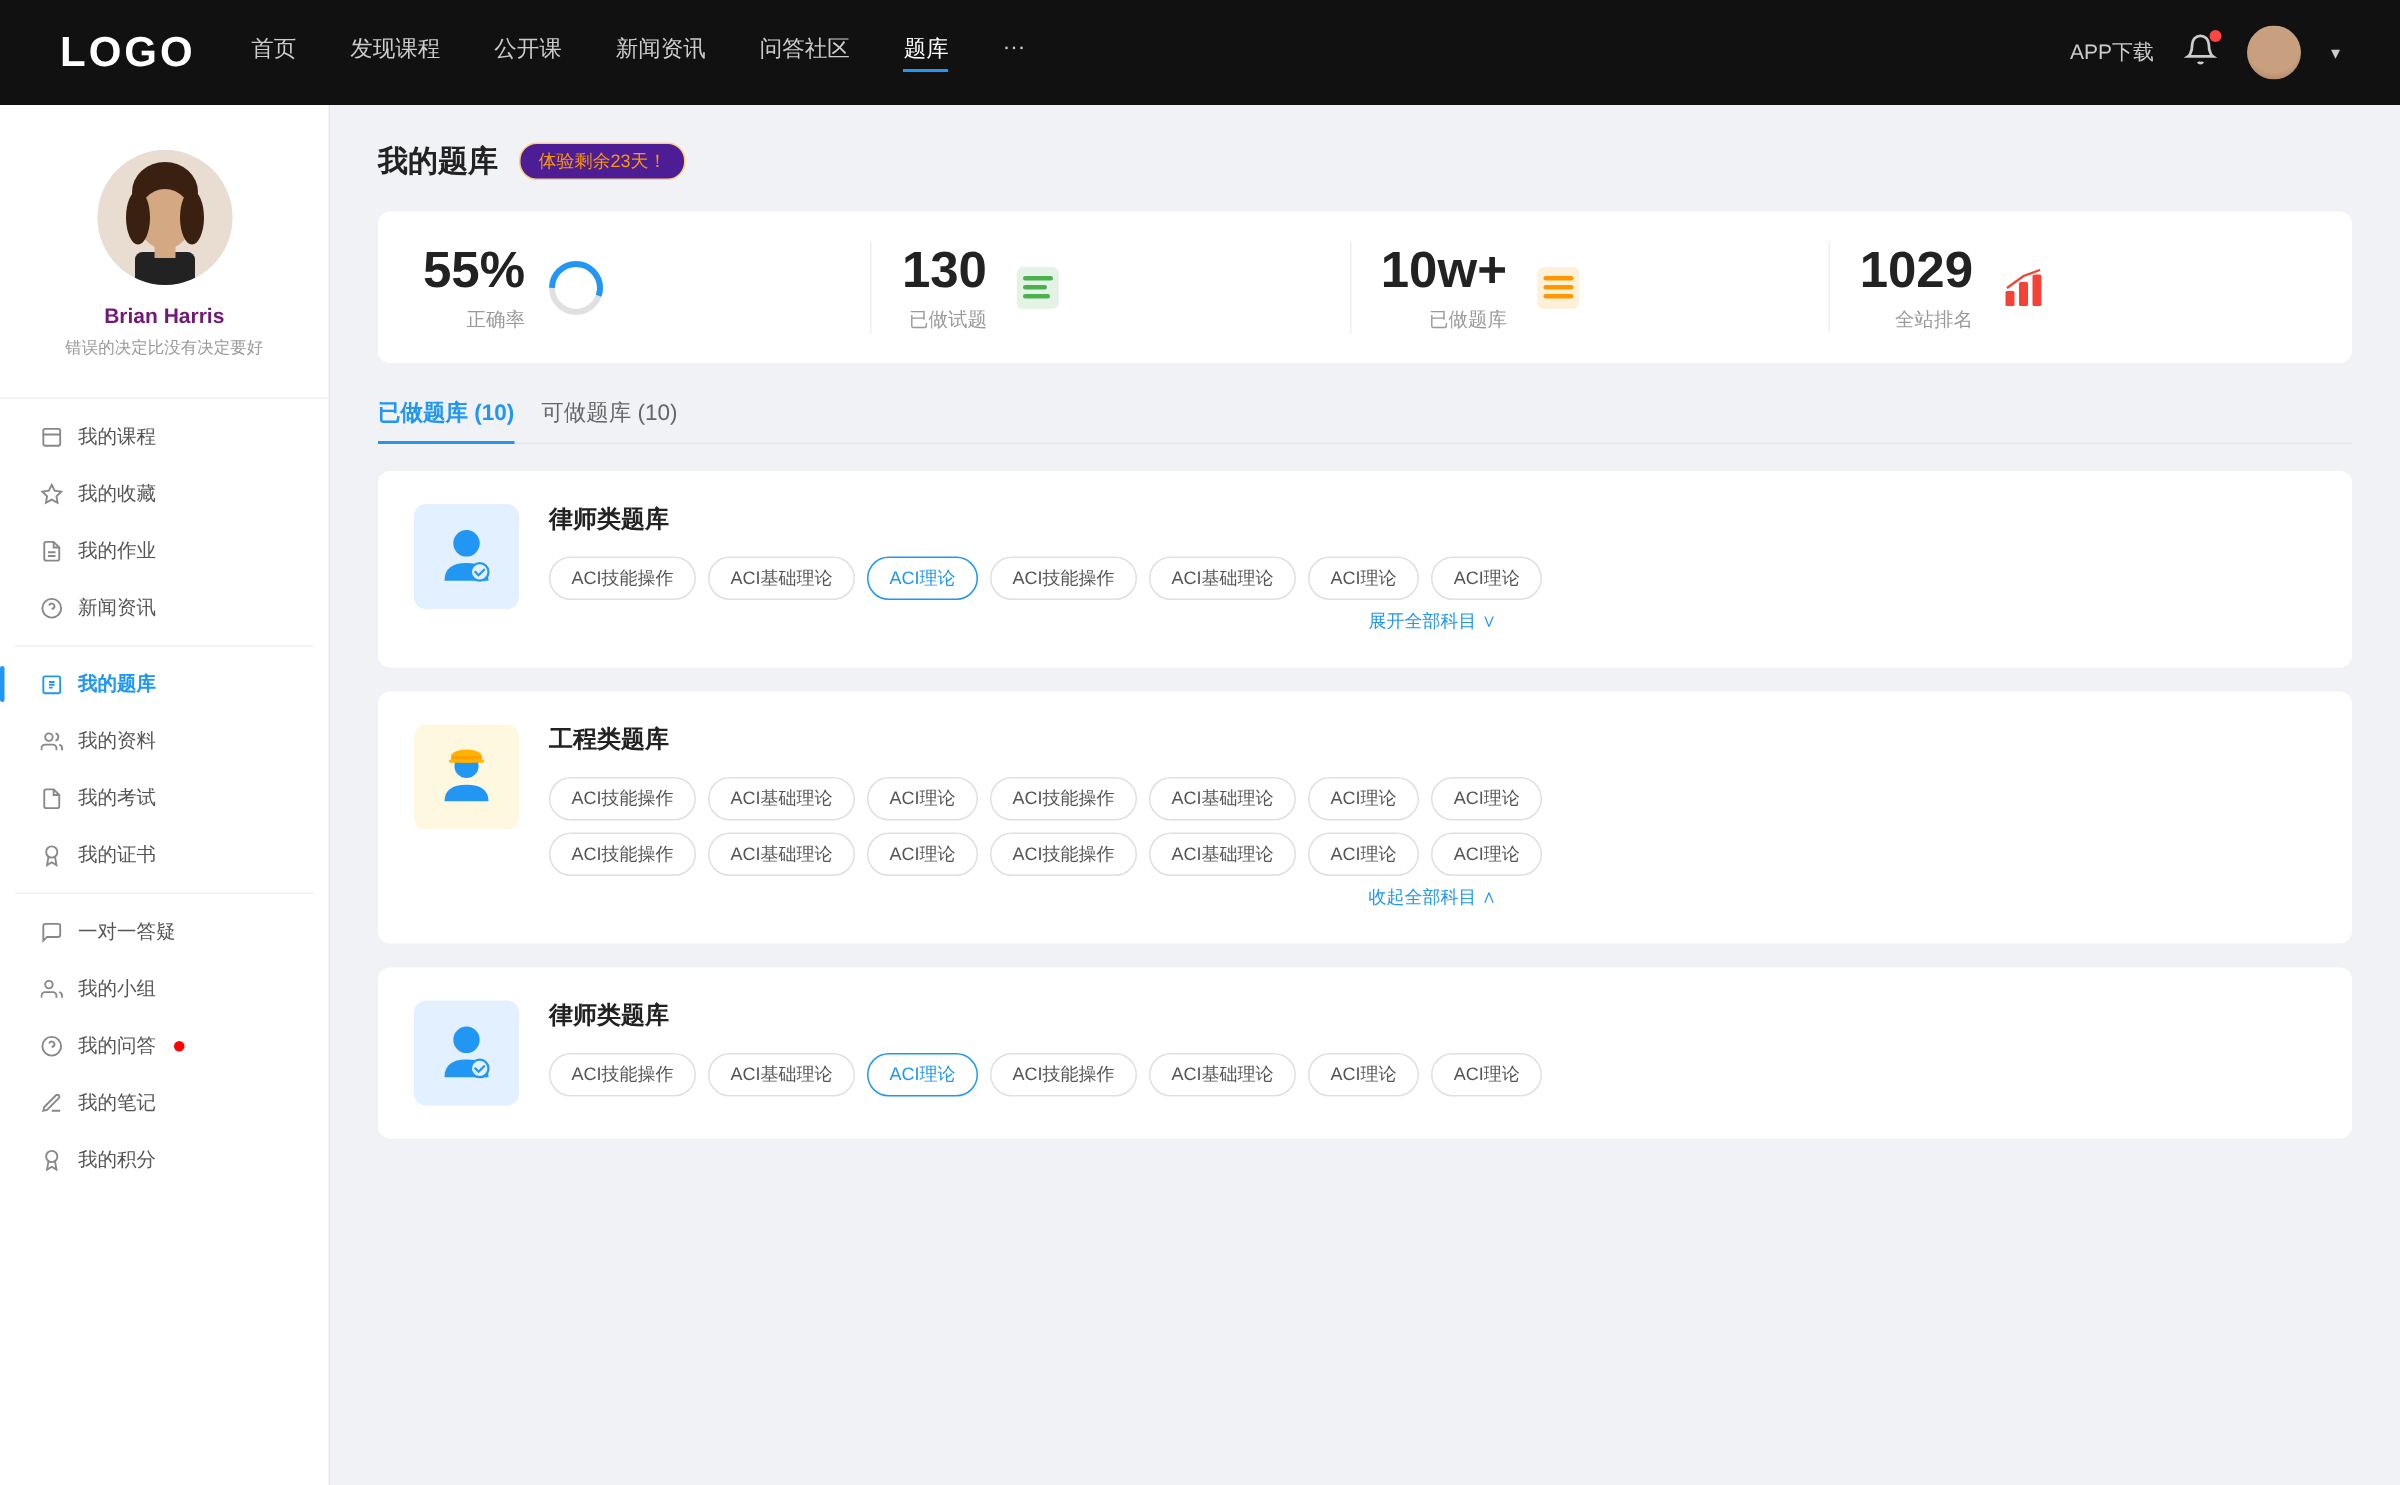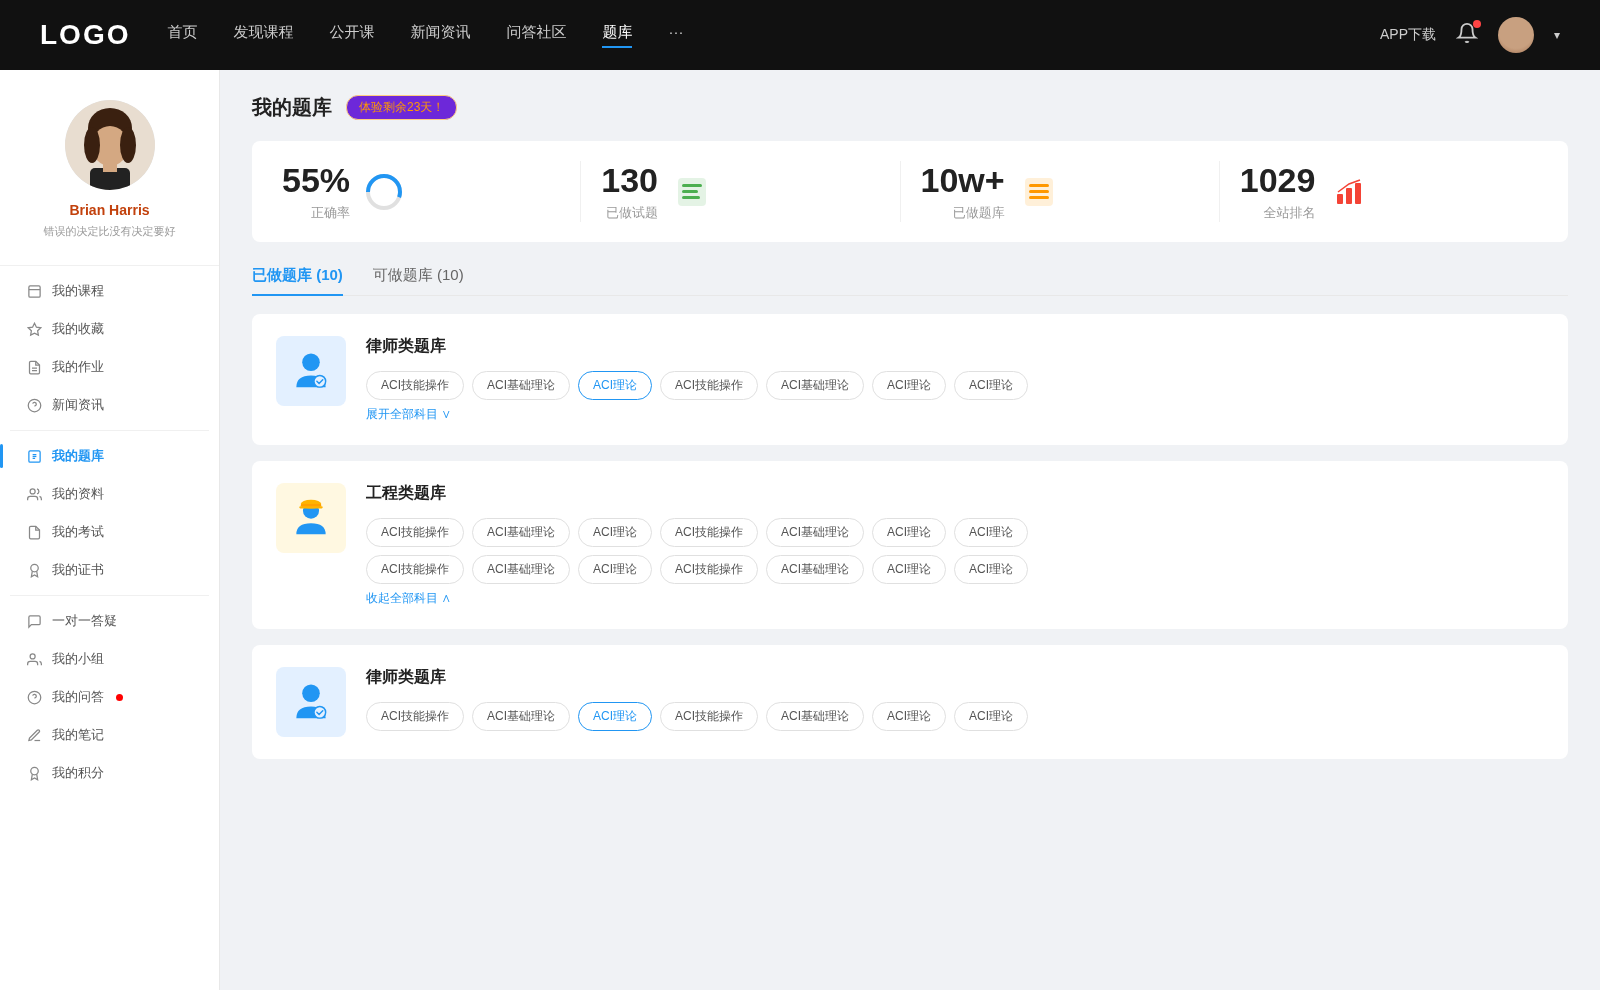--- a/index.html
+++ b/index.html
@@ -97,21 +97,21 @@
     .sidebar-avatar {
       width: 90px; height: 90px;
       border-radius: 50%;
       background: #e0e0e0;
       overflow: hidden;
       margin-bottom: 12px;
     }
     .sidebar-name {
       font-size: 14px;
       font-weight: 600;
-      color: #c2410c;
+      color: #701a75;
       margin-bottom: 6px;
       text-align: right;
     }
     .sidebar-motto {
       font-size: 11px;
       color: #999;
       margin-bottom: 20px;
       text-align: center;
       padding: 0 10px;
     }
@@ -182,21 +182,21 @@
       align-items: center;
       gap: 14px;
       margin-bottom: 20px;
     }
     .page-title {
       font-size: 20px;
       font-weight: 700;
       color: #222;
     }
     .trial-badge {
-      background: #6d28d9;
+      background: #4c1d95;
       color: #ff9800;
       border: 1px solid #ffcc80;
       border-radius: 12px;
       padding: 3px 12px;
       font-size: 12px;
     }
 
     
     .stats-row {
       display: flex;
@@ -229,21 +229,21 @@
     }
     .stat-icon {
       width: 40px; height: 40px;
       display: flex; align-items: center; justify-content: center;
       font-size: 22px;
     }
 
     
     .tabs-row {
       display: flex;
-      gap: 30px;
+      gap: 18px;
       margin-bottom: 18px;
       border-bottom: 1px solid #e8e8e8;
       padding-bottom: 0;
     }
     .tab-item {
       font-size: 15px;
       color: #666;
       cursor: pointer;
       padding-bottom: 10px;
       position: relative;
@@ -303,21 +303,21 @@
     .qbank-tag.active {
       border-color: #2196F3;
       color: #2196F3;
       background: #fff;
     }
     .qbank-tags-row2 {
       margin-top: 8px;
     }
     .qbank-footer {
       display: flex;
-      justify-content: flex-start;
+      justify-content: center;
       margin-top: 6px;
     }
     .expand-link {
       font-size: 12px;
       color: #2196F3;
       cursor: pointer;
     }
     .collapse-link {
       font-size: 12px;
       color: #2196F3;

